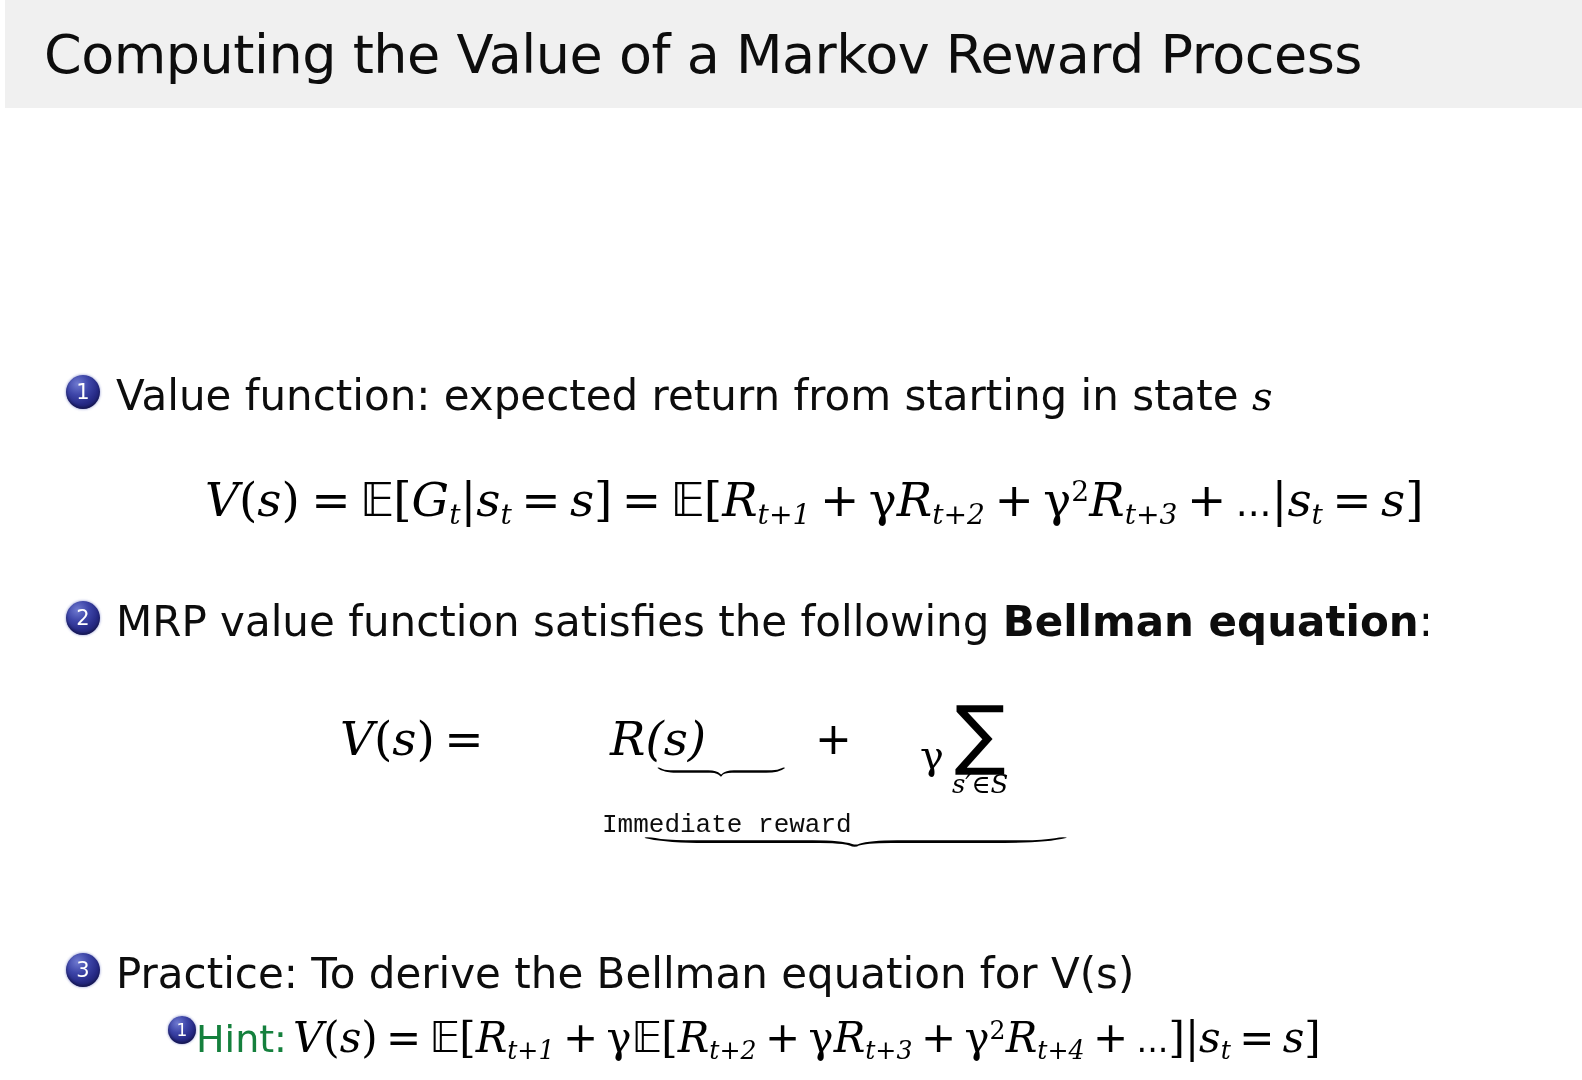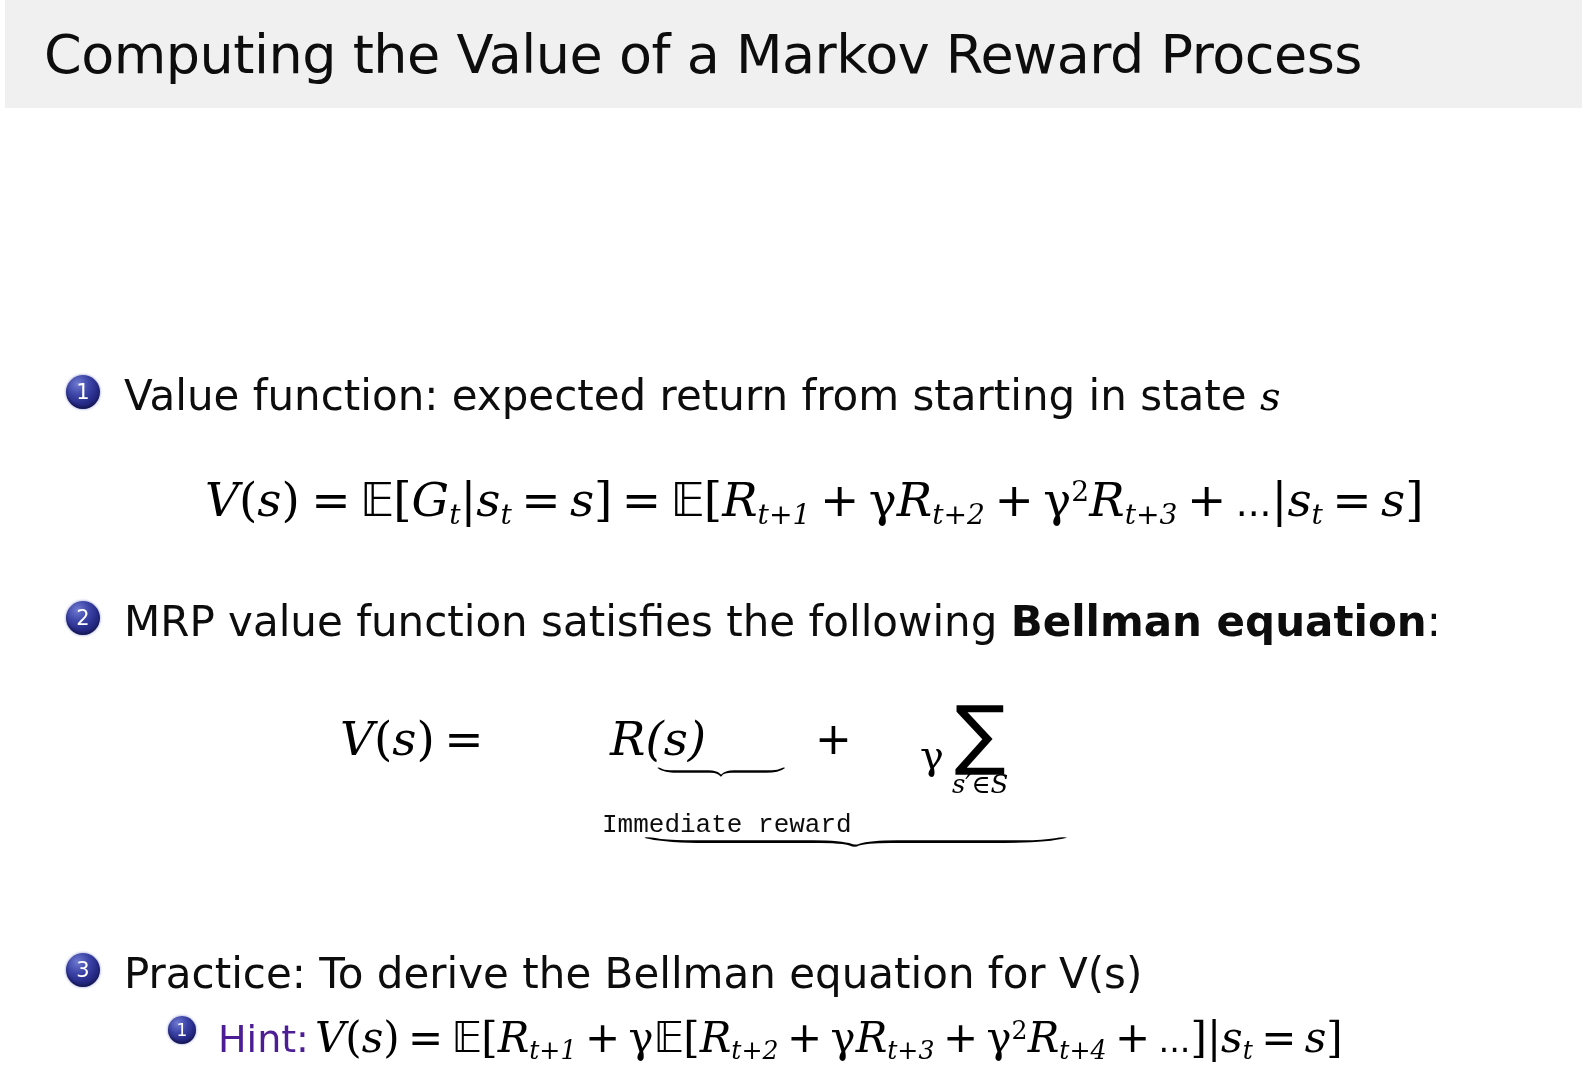--- a/index.html
+++ b/index.html
@@ -79,21 +79,21 @@
     display: flex;
     align-items: flex-start;
     position: absolute;
   }
   .bullet-text {
     font-family: "DejaVu Sans", sans-serif;
     font-size: 42px;
     font-weight: 400;
     color: #0d0d0d;
     line-height: 1;
-    margin-left: 24px;
+    margin-left: 16px;
     white-space: nowrap;
   }
 
   
   .math {
     font-family: "DejaVu Serif", serif;
     font-style: italic;
     color: #000000;
     white-space: nowrap;
   }
@@ -255,22 +255,21 @@
   }
   #hint-eq {
     font-size: 42px;
     margin-left: 6px;
     position: relative;
     top: -3px;
   }
   .hint-word {
     font-family: "DejaVu Sans", sans-serif;
     font-size: 38px;
-    color: #4c1d95;
-    margin-left: 22px;
+    color: #15803d;
     position: relative;
     top: 1px;
   }
   .bold { font-weight: 700; }
 </style>
 </head>
 <body>
 
 <div id="slide-header">
   <div id="slide-title">Computing the Value of a Markov Reward Process</div>

